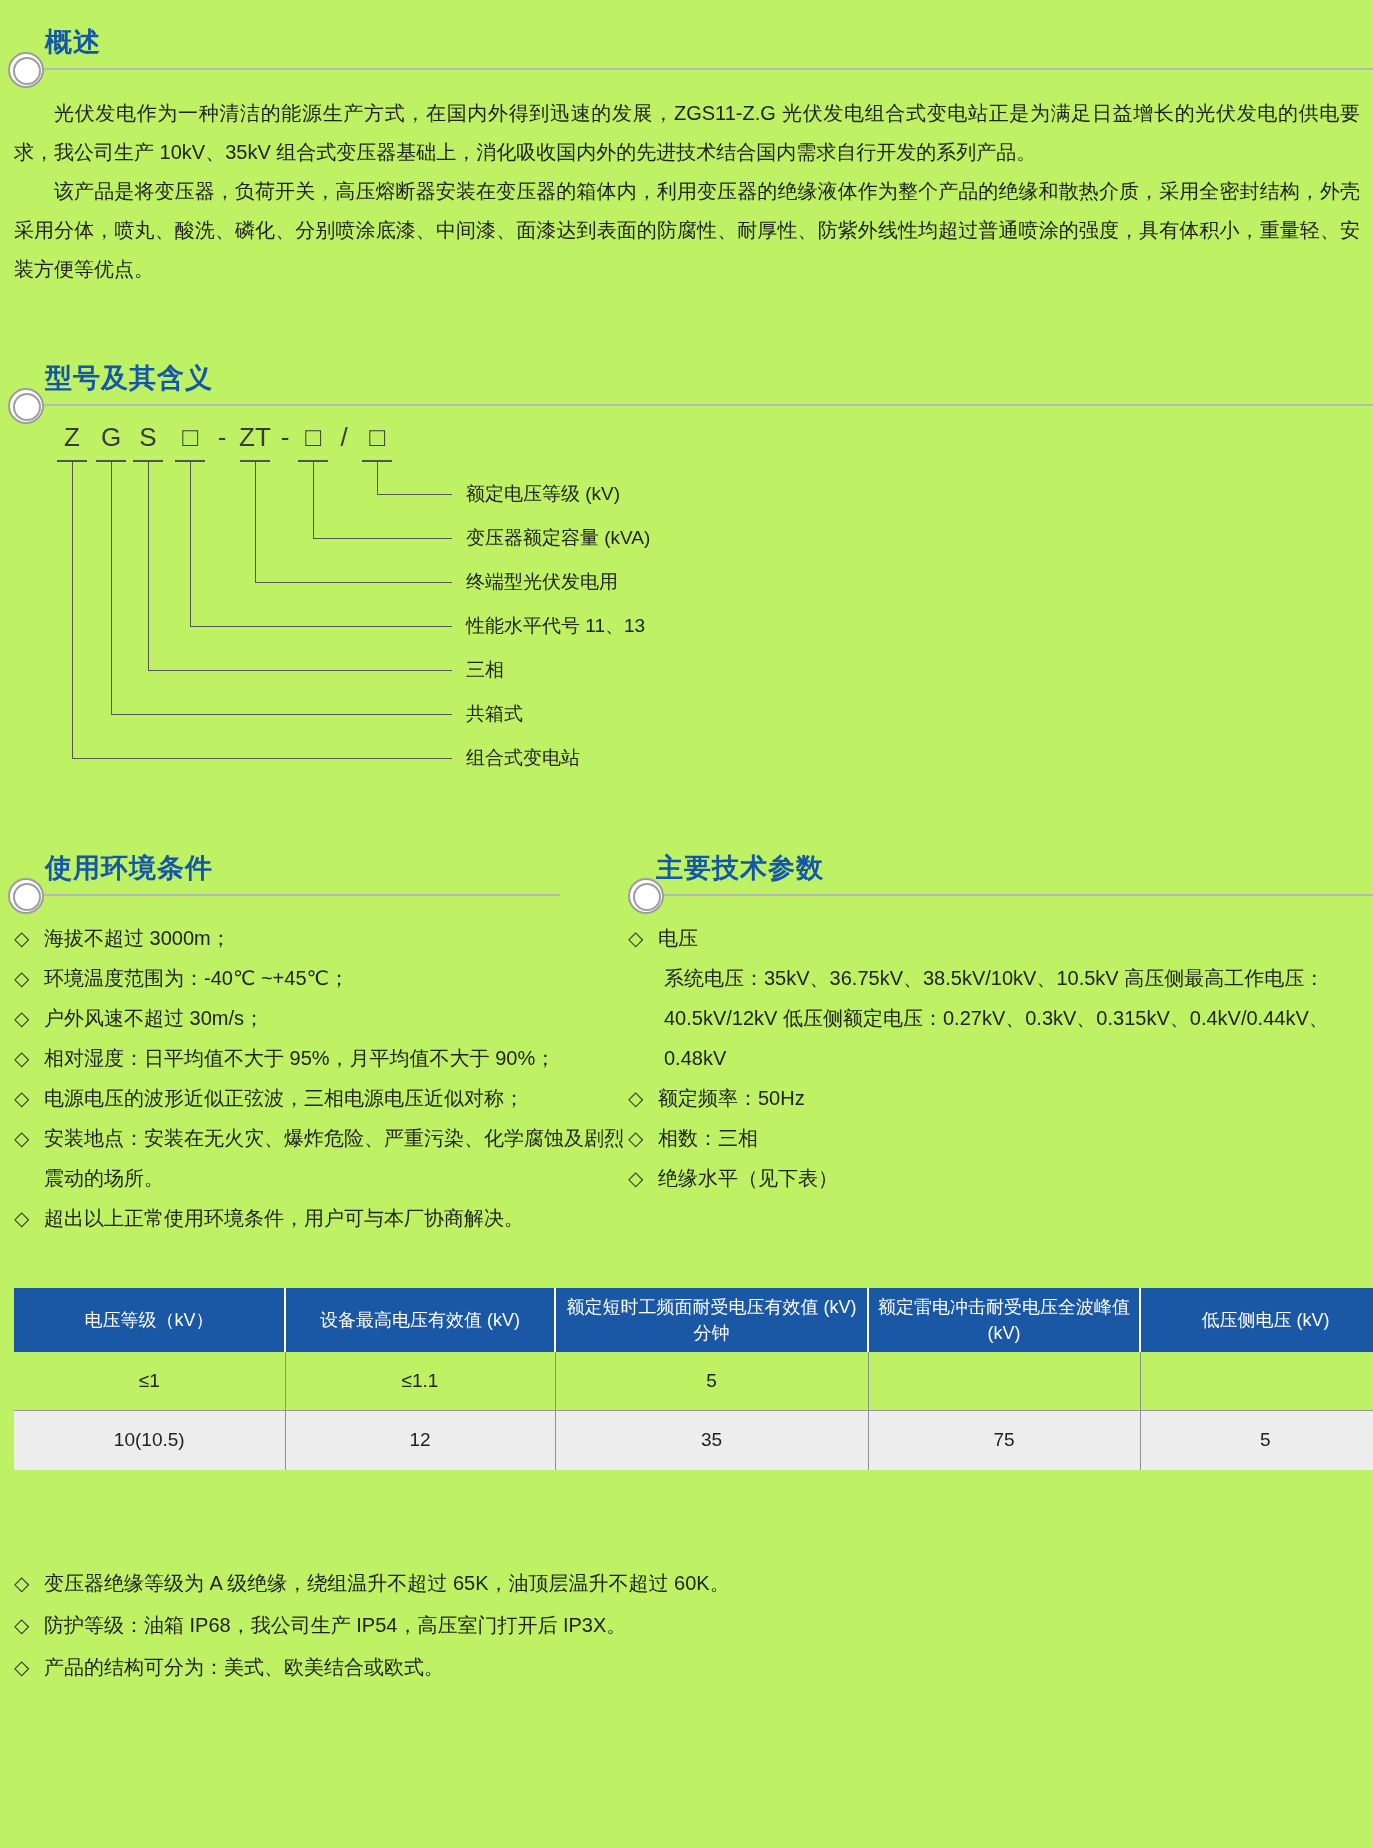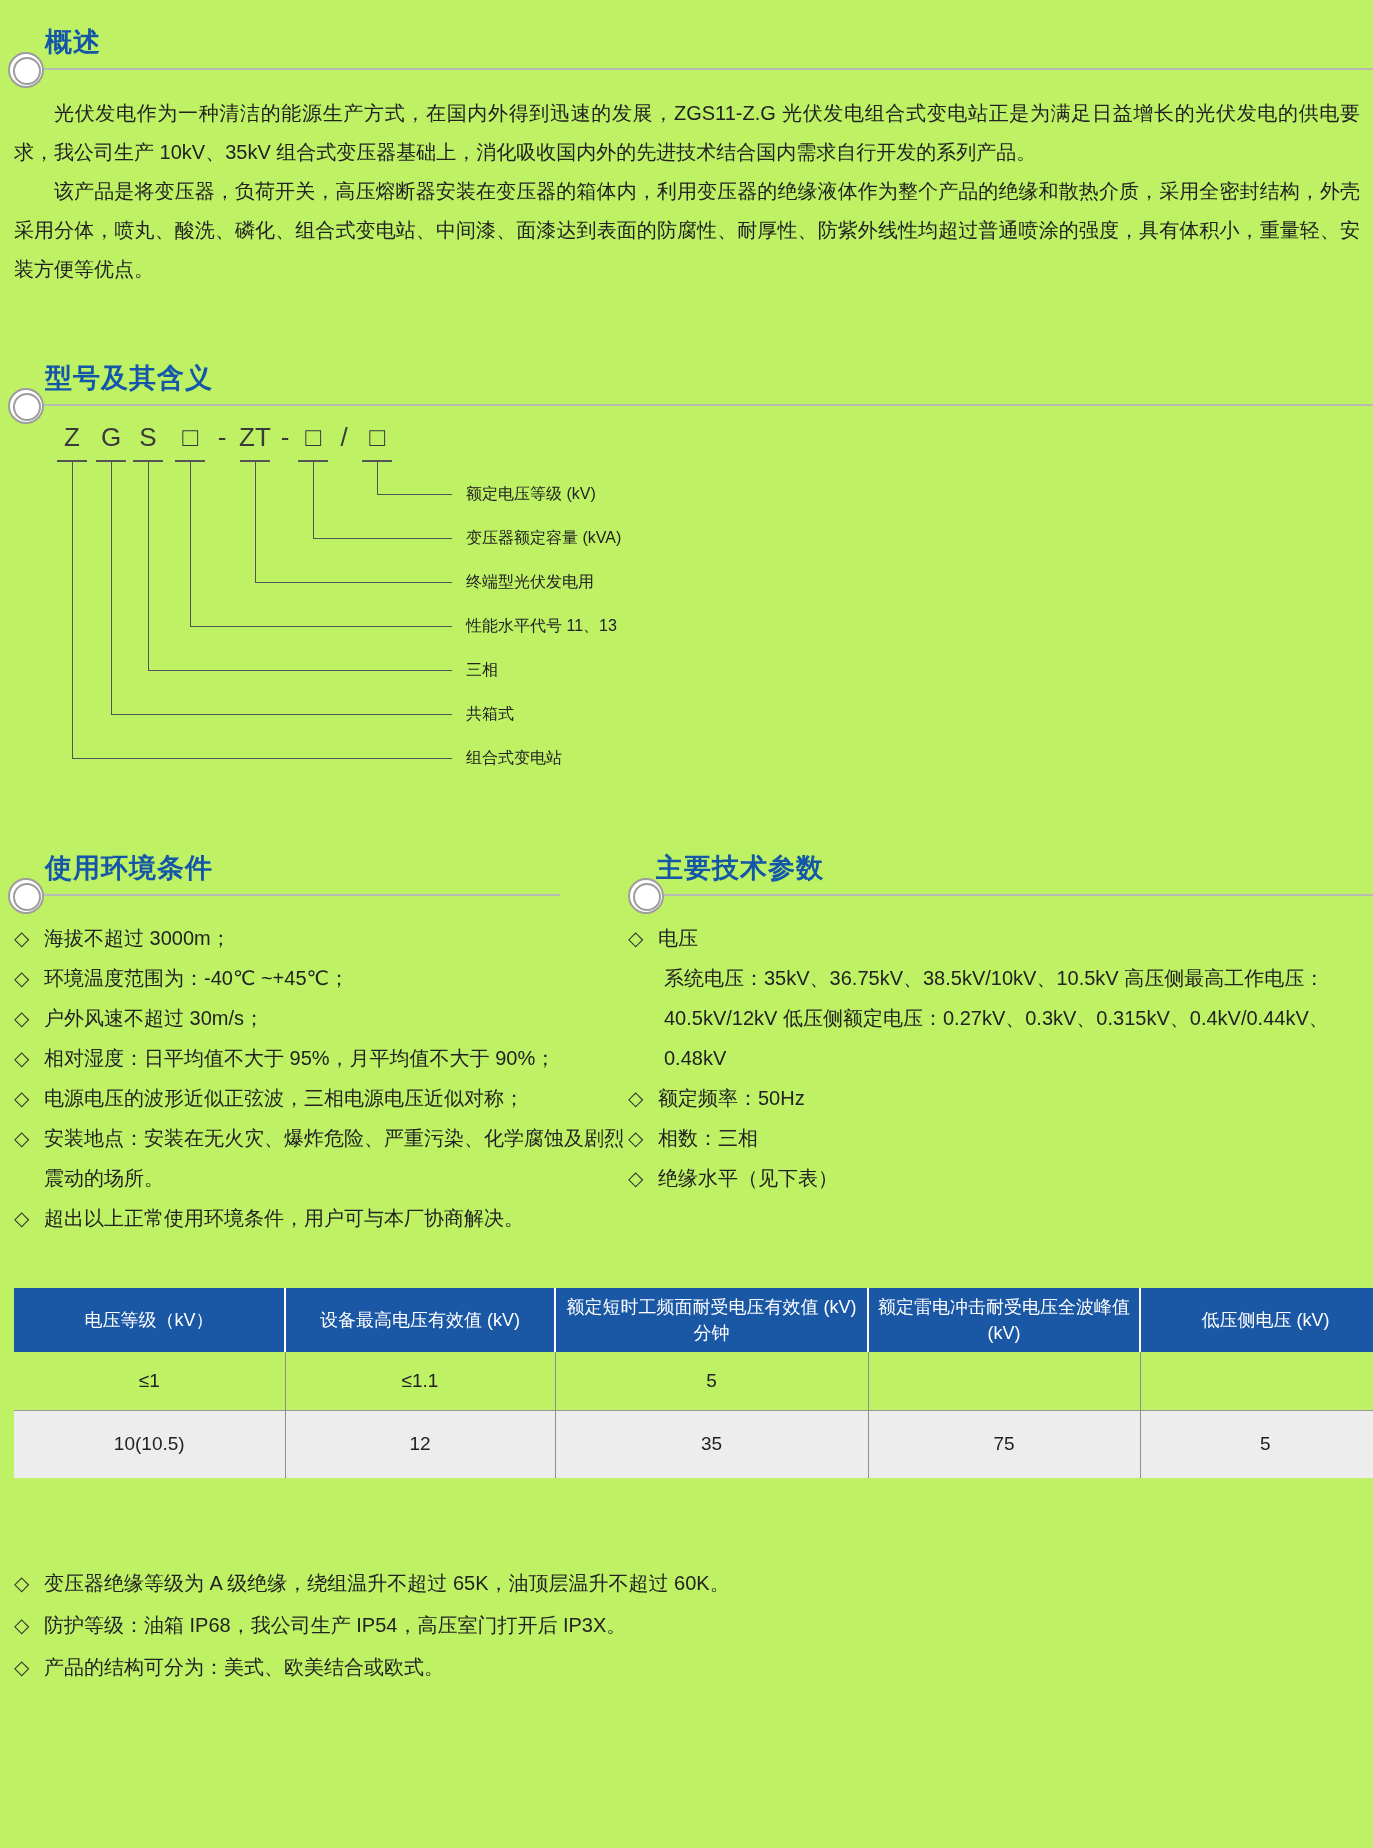--- a/index.html
+++ b/index.html
@@ -17,57 +17,57 @@
   
   .paras { position:absolute; left:14px; top:94px; width:1346px; font-size:20px; line-height:39px; text-align:justify; color:#222; }
   .paras p { text-indent:2em; }
 
   
   .diagram { position:absolute; left:0; top:420px; width:1373px; height:380px; }
   .code-part { position:absolute; top:2px; transform:translateX(-50%); font-size:26px; font-weight:500; color:#3a3a3a; }
   .tick { position:absolute; height:2px; background:#555; }
   .lv { position:absolute; width:1px; background:#555; }
   .lh { position:absolute; height:1px; background:#555; }
-  .dlabel { position:absolute; left:466px; font-size:16px; line-height:26px; color:#222; white-space:nowrap; }
+  .dlabel { position:absolute; left:466px; font-size:19px; line-height:26px; color:#222; white-space:nowrap; }
 
   
   .blist { position:absolute; font-size:20px; line-height:40px; color:#222; }
   .bullet { position:relative; padding-left:30px; }
   .dia { position:absolute; left:0; top:0; font-size:20px; color:#333; }
   .detail { margin-left:6px; }
 
   
   .tbl { position:absolute; left:14px; top:1288px; width:1346px; display:table; table-layout:fixed; border-collapse:collapse; }
   .tr { display:table-row; }
   .th, .td { display:table-cell; vertical-align:middle; text-align:center; }
   .th { background:#1a57a5; color:#ffffff; font-size:18px; line-height:26px; height:64px; border-right:2px solid #ffffff; padding:0 8px; }
   .th.last { border-right:none; }
   .td { font-size:19px; color:#222; border-right:1px solid #8f8f8f; }
   .td.last { border-right:none; }
   .row1 .td { height:58px; }
-  .row2 .td { height:68px; background:#ededed; border-top:1px solid #999;margin-top:34px; }
+  .row2 .td { height:60px; background:#ededed; border-top:1px solid #999;margin-top:34px; }
   .row3 .td { height:60px; border-top:2px solid #555; border-bottom:2px solid #555; }
 
   
   .notes { position:absolute; left:14px; top:1562px; width:1346px; font-size:20px; line-height:42px; color:#222; }
 </style>
 </head>
 <body>
 
 <div id="page">
 
   <div class="sec-head" style="left:0; top:24px; width:1373px;">
     <div class="sec-rule" style="left:16px; right:0;"></div>
     <span class="ring" style="left:8px;"></span>
     <h2 class="sec-title" style="left:45px;">概述</h2>
   </div>
 
   <div class="paras">
     <p>光伏发电作为一种清洁的能源生产方式，在国内外得到迅速的发展，ZGS11-Z.G 光伏发电组合式变电站正是为满足日益增长的光伏发电的供电要求，我公司生产 10kV、35kV 组合式变压器基础上，消化吸收国内外的先进技术结合国内需求自行开发的系列产品。</p>
-    <p>该产品是将变压器，负荷开关，高压熔断器安装在变压器的箱体内，利用变压器的绝缘液体作为整个产品的绝缘和散热介质，采用全密封结构，外壳采用分体，喷丸、酸洗、磷化、组合式变电站、中间漆、面漆达到表面的防腐性、耐厚性、防紫外线性均超过普通喷涂的强度，具有体积小，重量轻、安装方便等优点。</p>
+    <p>该产品是将变压器，负荷开关，高压熔断器安装在变压器的箱体内，利用变压器的绝缘液体作为整个产品的绝缘和散热介质，采用全密封结构，外壳采用分体，喷丸、酸洗、磷化、分别喷涂底漆、中间漆、面漆达到表面的防腐性、耐厚性、防紫外线性均超过普通喷涂的强度，具有体积小，重量轻、安装方便等优点。</p>
   </div>
 
   <div class="sec-head" style="left:0; top:360px; width:1373px;">
     <div class="sec-rule" style="left:16px; right:0;"></div>
     <span class="ring" style="left:8px;"></span>
     <h2 class="sec-title" style="left:45px;">型号及其含义</h2>
   </div>
 
   <div class="diagram">
 

